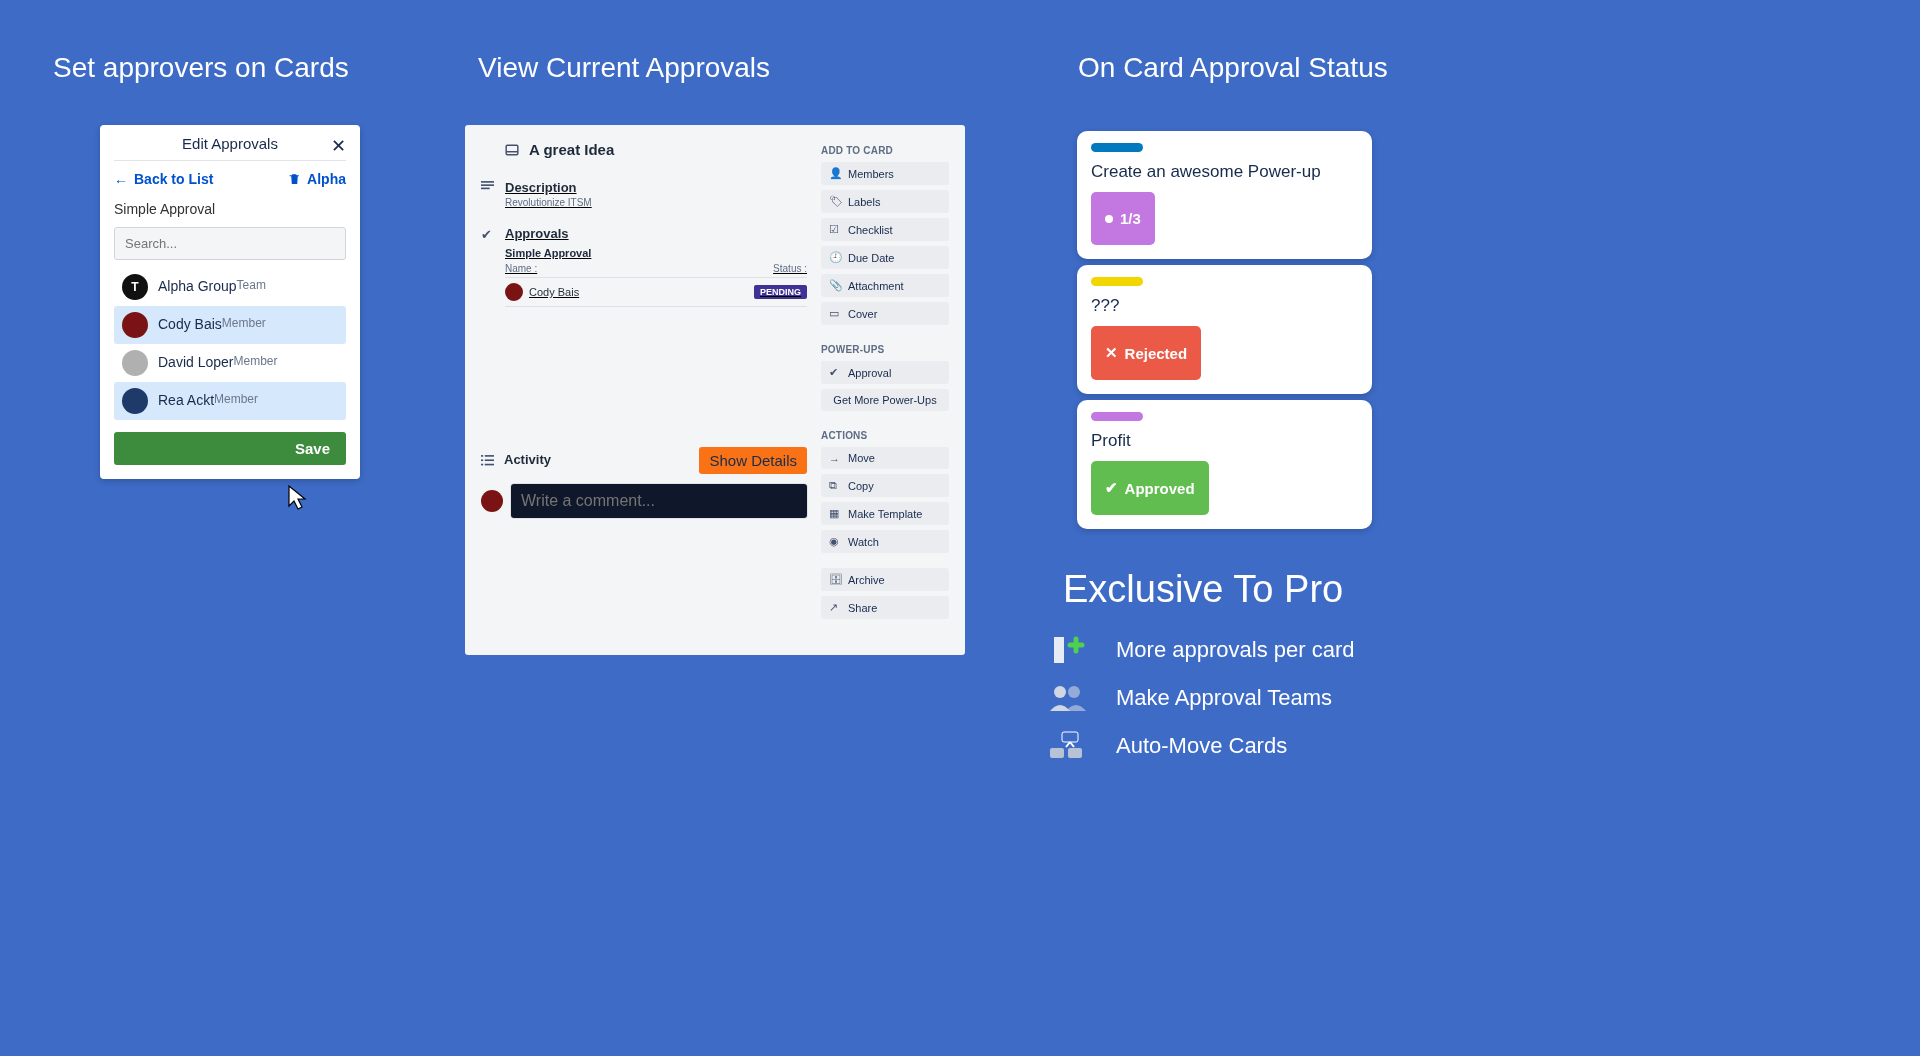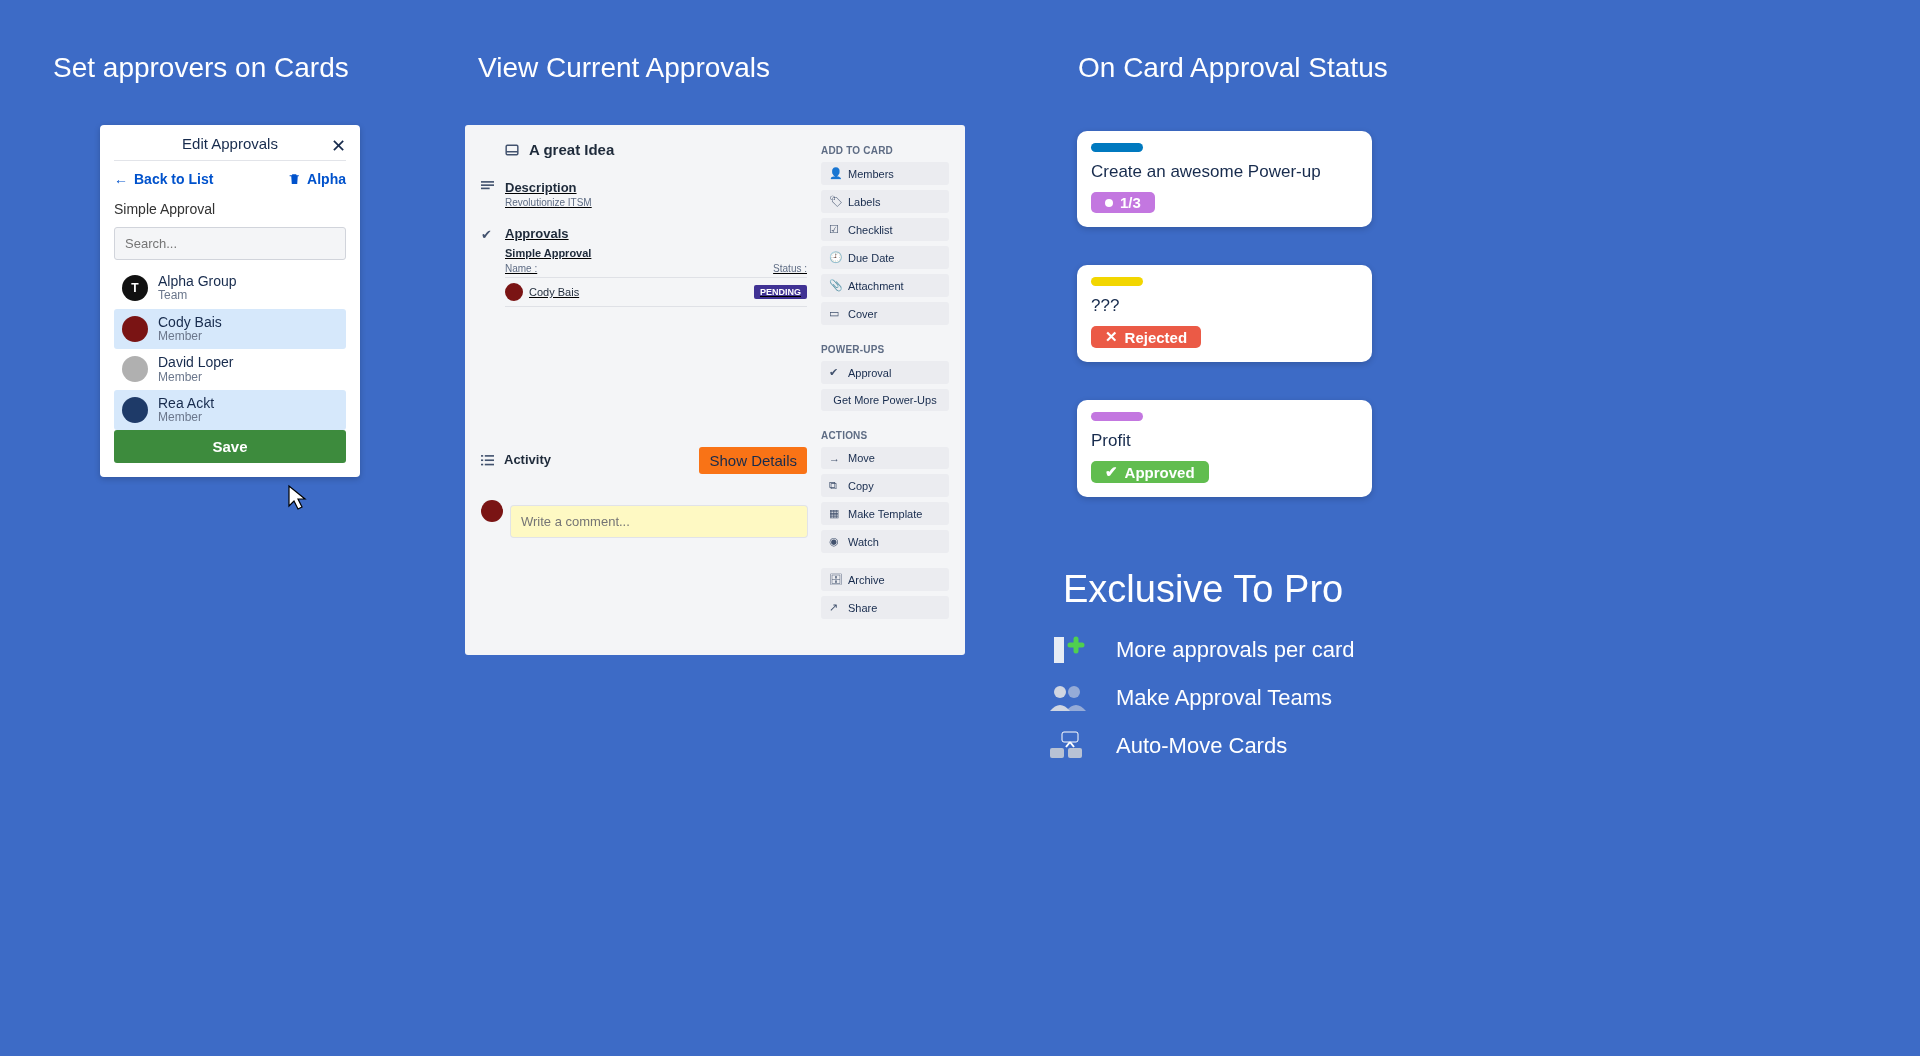--- a/index.html
+++ b/index.html
@@ -100,33 +100,35 @@
   justify-content: center;
   color: #fff;
   font-size: 12px;
   font-weight: 600;
   flex-shrink: 0;
 }
 .avatar.black { background: #111; }
 .avatar.red { background: #7a1414; }
 .avatar.grey { background: #b0b0b0; }
 .avatar.blue { background: #1e3a68; }
-.member-text { display: flex; flex-direction: column; line-height: 1.1; }
+.member-text { display: flex; flex-direction: row; line-height: 1.1; }
 .member-name { font-size: 14px; color: #172b4d; }
 .member-role { font-size: 12px; color: #6b778c; }
 .save-btn {
   width: 100%;
   background: #3d8b3d;
   color: #fff;
   border: none;
   border-radius: 3px;
-  padding: 8px 0;
+  padding: 8px 16px;
   font-size: 15px;
   font-weight: 600;
+  margin-top: 12px;
   cursor: pointer;
+  text-align: right;
 }
 .cursor-pointer {
   position: absolute;
   left: 286px;
   top: 484px;
   font-size: 24px;
   color: #fff;
   pointer-events: none;
 }
 
@@ -174,28 +176,27 @@
   color: #172b4d;
   font-size: 15px;
   padding: 5px 10px;
   border-radius: 3px;
   cursor: pointer;
 }
 .comment-row { display: flex; align-items: center; gap: 8px; margin-top: 10px; }
 .comment-row .avatar { width: 22px; height: 22px; }
 .comment-input {
   flex: 1;
-  background: #fef9c3;
+  background: #0f172a;
   border: none;
   border-radius: 3px;
   padding: 8px 10px;
-  font-size: 13px;
+  font-size: 16px;
   color: #6b778c;
   box-shadow: 0 0 0 1px rgba(9,30,66,.08);
-  margin-top: 22px;
 }
 .side-heading { font-size: 10px; font-weight: 700; color: #5e6c84; margin-bottom: 6px; margin-top: 4px; text-transform: uppercase; letter-spacing: .2px; }
 .side-btn {
   display: flex;
   align-items: center;
   gap: 7px;
   background: #ebecf0;
   border: none;
   width: 100%;
   text-align: left;
@@ -227,21 +228,21 @@
   margin-bottom: 10px;
 }
 .status-title { font-size: 17px; color: #172b4d; margin-bottom: 10px; }
 .status-badge {
   display: inline-flex;
   align-items: center;
   gap: 7px;
   color: #fff;
   font-size: 15px;
   font-weight: 600;
-  padding: 2px 14px;
+  padding: 18px 14px;
   border-radius: 5px;
 }
 .status-badge.purple { background: #c377e0; }
 .status-badge.red { background: #eb5a46; }
 .status-badge.green { background: #61bd4f; }
 .dot { width: 8px; height: 8px; border-radius: 50%; background: #fff; display: inline-block; }
 
 
 .pro-heading {
   position: absolute;

